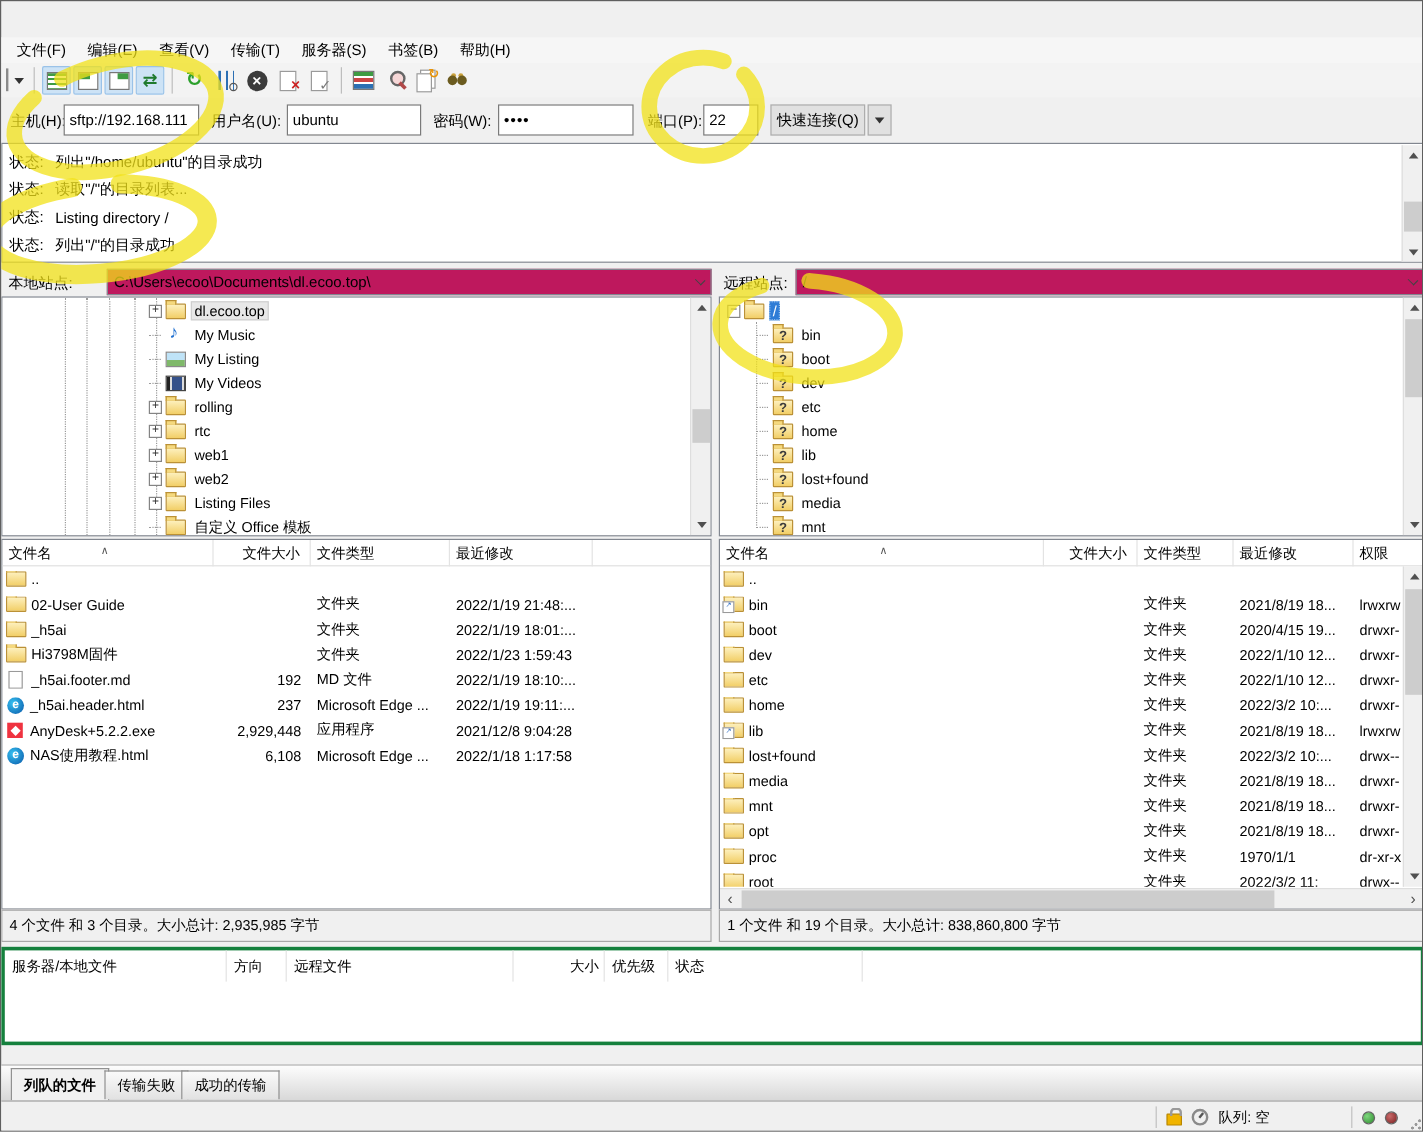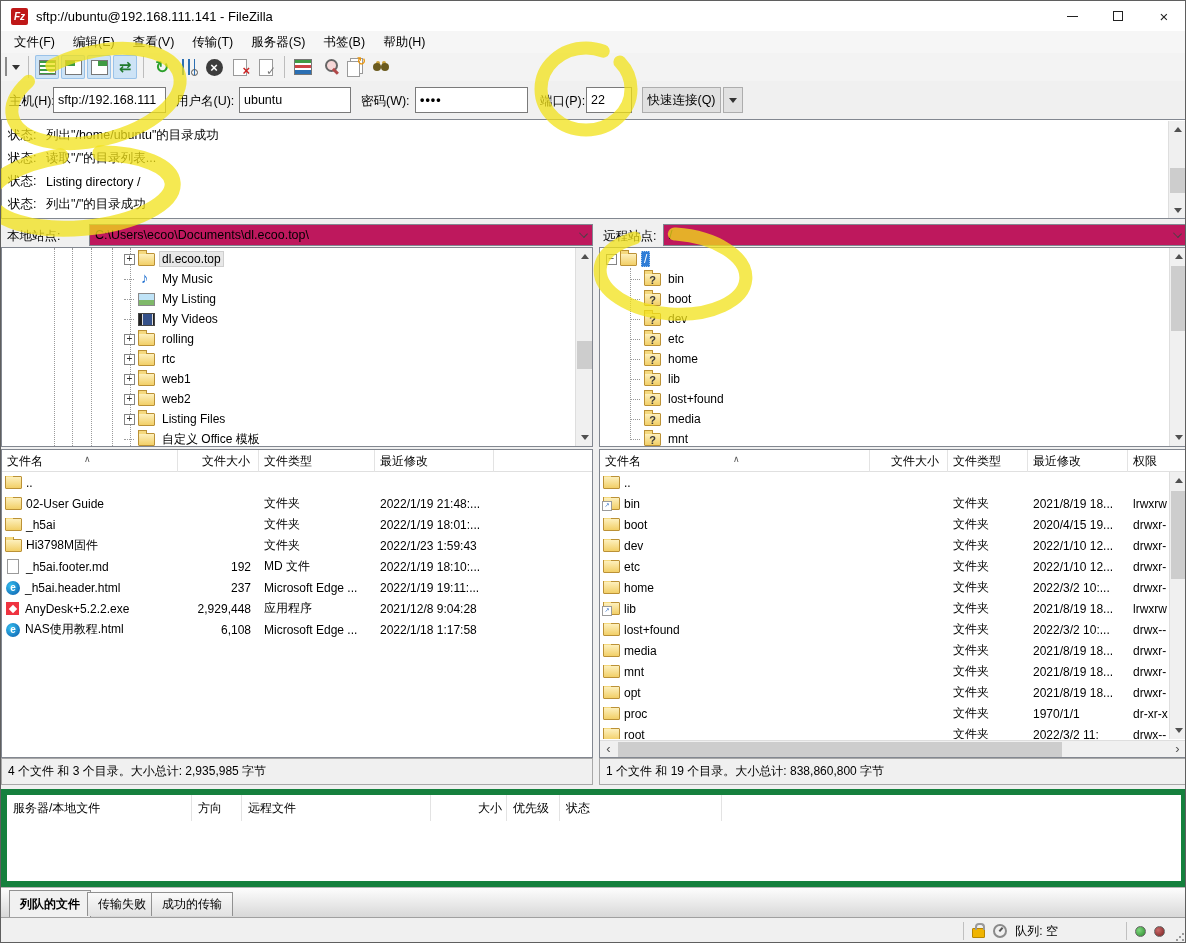--- a/index.html
+++ b/index.html
@@ -123,21 +123,21 @@
   .sbv .thumb{position:absolute;left:1px;width:15px;background:#cdcdcd;}
   .sbh{position:absolute;height:17px;background:#f0f0f0;border-top:1px solid #dedede;}
   .sbh .lf,.sbh .rt{position:absolute;top:0;width:17px;height:17px;color:#505050;font-size:13px;line-height:16px;text-align:center;}
   .sbh .lf{left:0;} .sbh .rt{right:0;}
   .sbh .thumb{position:absolute;top:1px;height:15px;background:#cdcdcd;}
 
   
   .statstrip{position:absolute;top:757px;height:27px;background:#f0f0f0;border:1px solid #a8a8a8;font-size:12px;display:flex;align-items:center;padding-left:6px;white-space:nowrap;overflow:hidden;}
 
   
-  .queuebox{position:absolute;left:0;top:788px;width:1186px;height:98px;background:#fff;border:6px solid #15803d;}
+  .queuebox{position:absolute;left:0;top:788px;width:1186px;height:82px;background:#fff;border:3px solid #15803d;}
   .qhead{display:grid;grid-template-columns:185px 50px 189px 76px 53px 162px auto;height:26px;align-items:center;font-size:12px;}
   .qhead .hc{height:26px;line-height:26px;padding-left:6px;border-right:1px solid #e3e3e3;white-space:nowrap;overflow:hidden;}
   .qhead .hc.r{text-align:right;padding-right:4px;}
 
   
   .tabbar{position:absolute;left:0;top:886px;width:1186px;height:30px;background:linear-gradient(#fdfdfd,#d8d8d8);border-top:1px solid #b5b5b5;}
   .tab{position:absolute;top:4px;height:24px;border:1px solid #919191;border-bottom:none;background:linear-gradient(#fafafa,#e2e2e2);padding:0 10px;font-size:12px;line-height:23px;white-space:nowrap;}
   .tab.active{top:2px;height:27px;background:#f1f1f1;font-weight:bold;line-height:26px;}
 
   
@@ -159,35 +159,20 @@
     radial-gradient(circle at 5px 5px,#9a9a9a 1px,transparent 1.5px);}
 
   
   .anno{position:absolute;left:0;top:0;width:1186px;height:943px;pointer-events:none;z-index:50;}
 </style>
 </head>
 <body>
 
 <div id="app">
 
-  <div class="titlebar">
-    <div class="fzlogo">Fz</div>
-    <div class="apptitle">sftp://ubuntu@192.168.111.141 - FileZilla</div>
-    <div class="wincontrols">
-      <div class="winbtn">
-          <span class="minglyph"></span>
-        </div>
-      <div class="winbtn">
-          <span class="maxglyph"></span>
-        </div>
-      <div class="winbtn">
-          <span class="closeglyph">×</span>
-        </div>
-    </div>
-  </div>
 
   <div class="menubar">
 
       <span class="menuitem">文件(F)</span>
 
       <span class="menuitem">编辑(E)</span>
 
       <span class="menuitem">查看(V)</span>
 
       <span class="menuitem">传输(T)</span>

